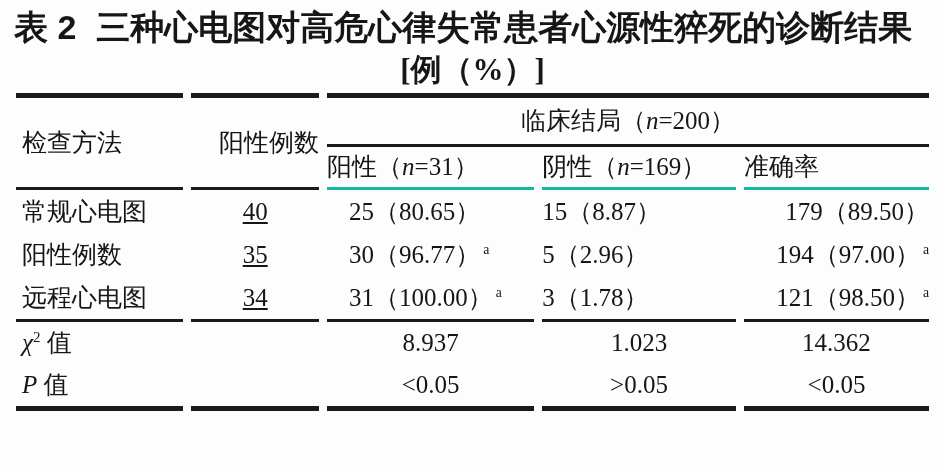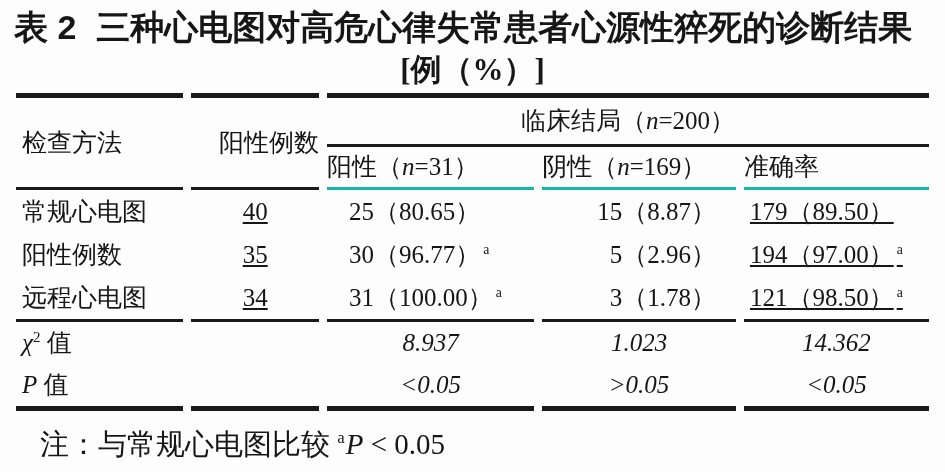--- a/index.html
+++ b/index.html
@@ -35,27 +35,27 @@
   tr.h2 td{height:40px;border-bottom:3px solid #14b8a6;text-align:left;}
   td.span2{border-bottom:3px solid #1a1a1a;}
   td.hcol1{text-align:left;padding-left:6px;}
   td.hcol2{text-align:right;}
 
   tr.data td{height:43px;margin-top:28px;}
   tr.data.last td{border-bottom:3px solid #1a1a1a;}
   td.method{text-align:left;padding-left:6px;}
   td.count{text-align:center;text-decoration:underline;}
   td.pos{text-align:left;padding-left:22px;}
-  td.neg{text-align:right;padding-right:20px;}
-  td.acc{text-align:left;padding-left:6px;text-decoration:underline;}
+  td.neg{padding-right:20px;}
+  td.acc{text-align:right;padding-left:6px;}
 
   tr.stat td{height:42px;margin-left:13px;}
   tr.stat.last td{border-bottom:5px solid #1a1a1a;}
   td.stat-label{text-align:left;padding-left:6px;}
-  td.stat-val{text-align:center;font-style:italic;}
+  td.stat-val{text-align:center;}
 
   i{font-style:italic;}
   sup.mark{font-size:0.55em;vertical-align:super;margin-left:3px;line-height:0;}
   sup.mark:empty{display:none;}
   sup.exp{font-size:0.6em;vertical-align:super;line-height:0;}
   sup.exp:empty{display:none;}
 
   
   .note{font-size:29px;margin-top:14px;padding-left:32px;}
   .note sup{font-size:0.58em;vertical-align:super;margin-right:1px;}
@@ -127,15 +127,14 @@
     <tr class="stat last">
       <td class="stat-label"><i>P</i><span> 值</span></td>
       <td></td>
       <td class="stat-val">&lt;0.05</td>
       <td class="stat-val">&gt;0.05</td>
       <td class="stat-val">&lt;0.05</td>
     </tr>
   </tbody>
     </table>
 
-  <div class="note"><span>注：</span><span>与常规心电图比较 </span><sup>a</sup><i>P</i><span> &lt; 0.05</span></div>
 
 </div>
 
 </body></html>

